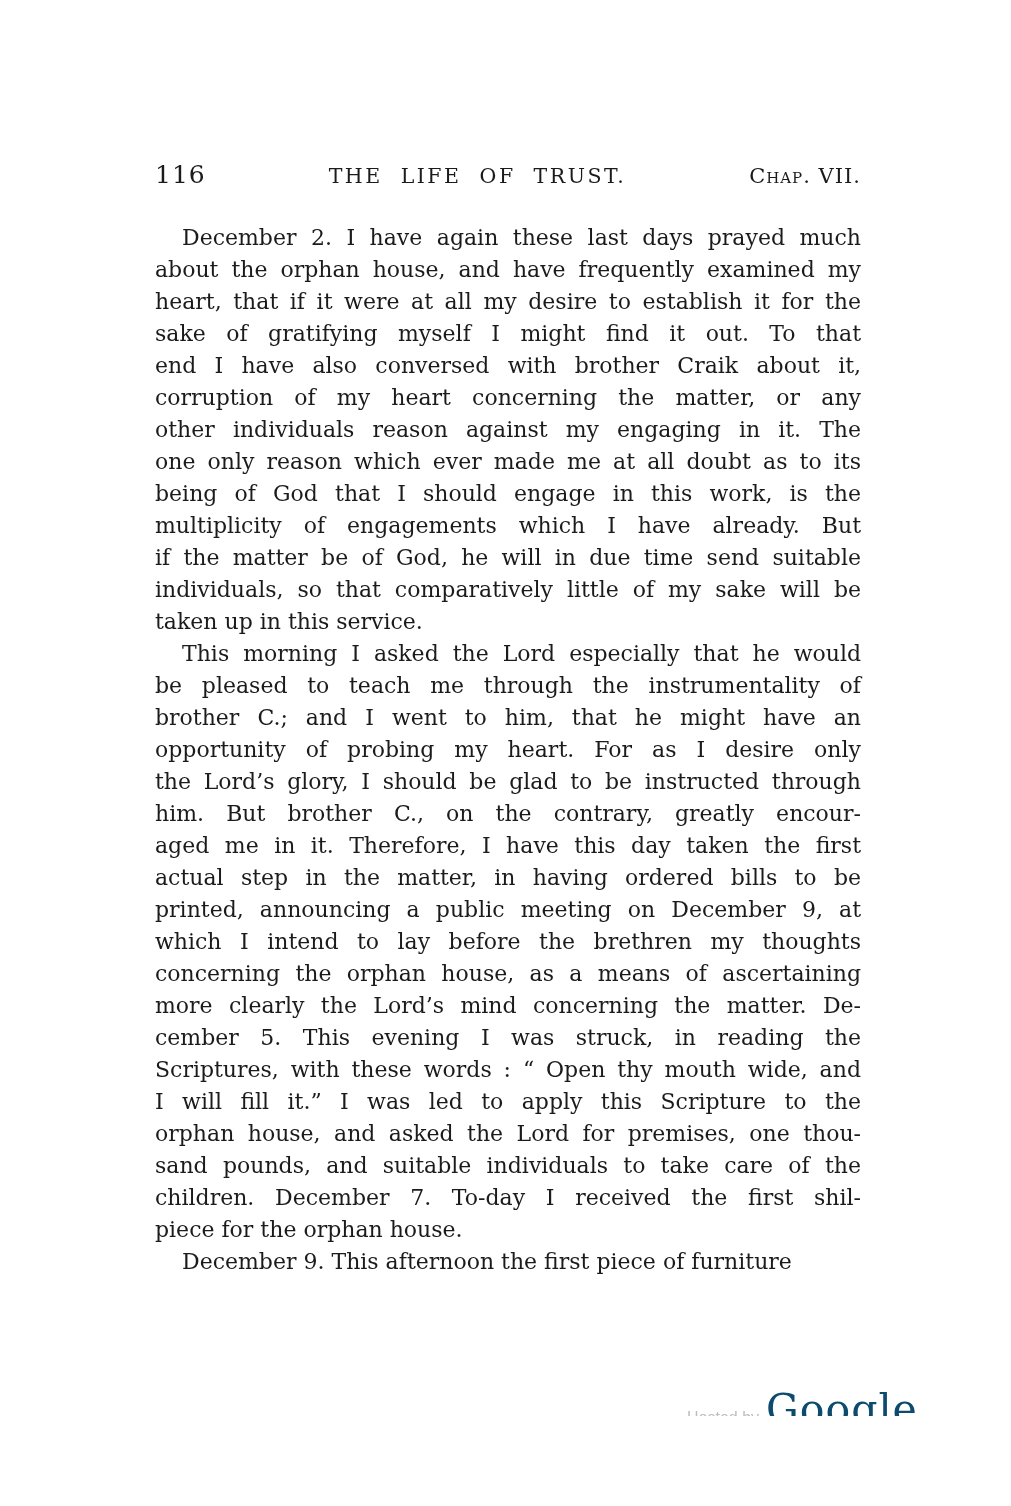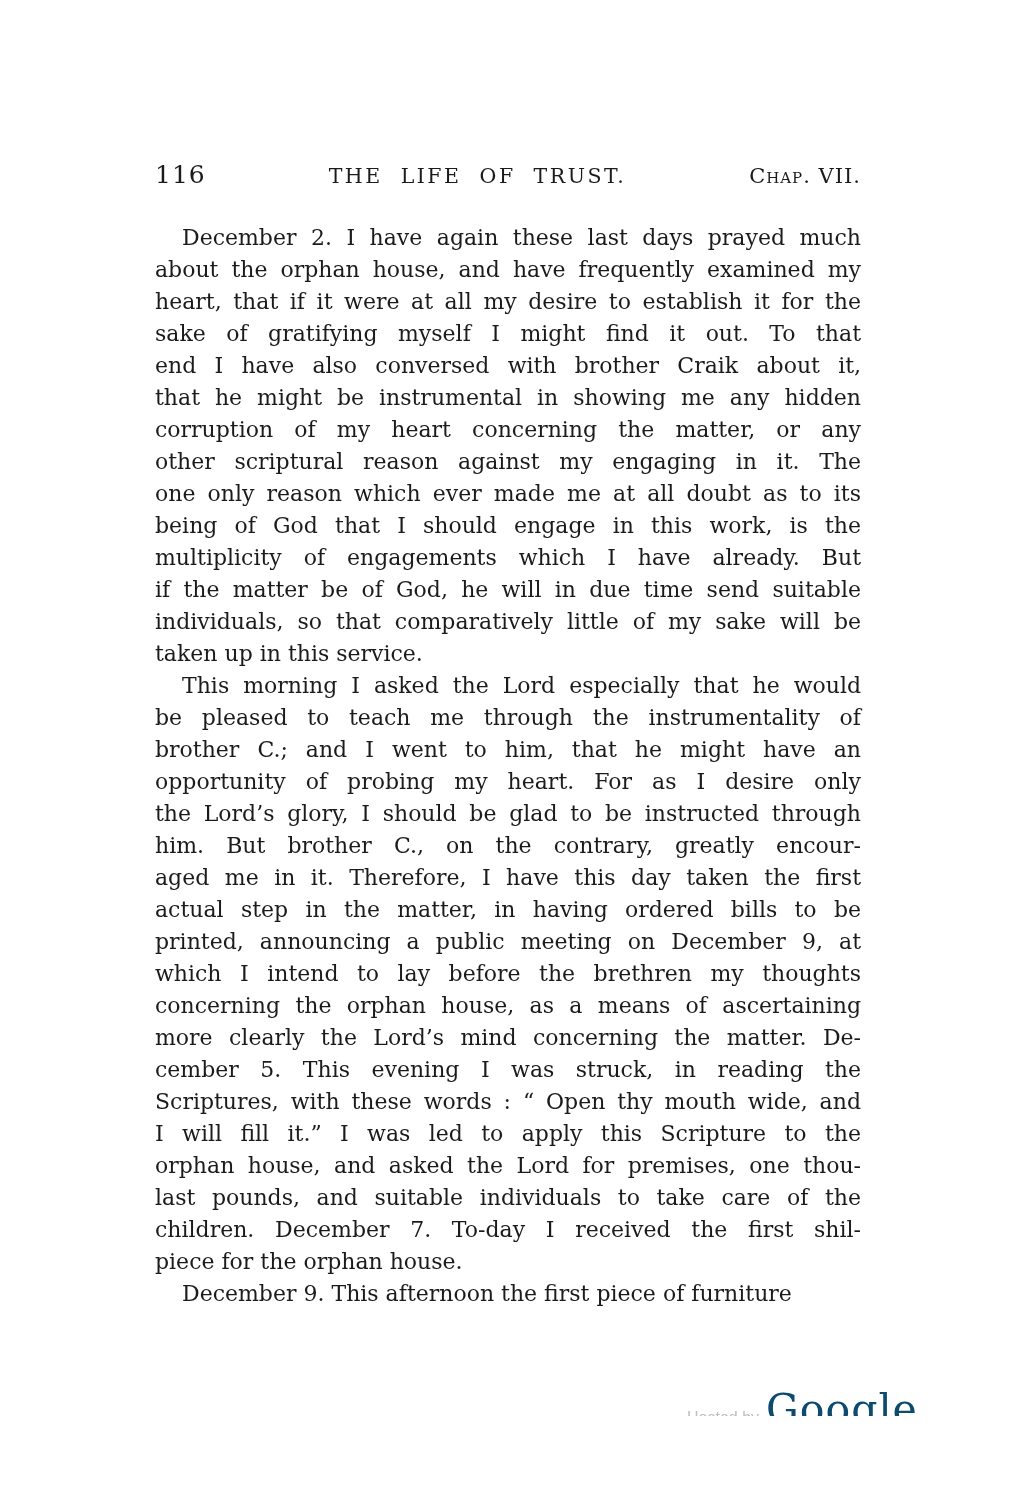--- a/index.html
+++ b/index.html
@@ -86,23 +86,22 @@
     </div>
 
     <div class="body-text">
 
       <div>
         <div class="line first">December 2.  I have again these last days prayed much</div>
         <div class="line">about the orphan house, and have frequently examined my</div>
         <div class="line">heart, that if it were at all my desire to establish it for the</div>
         <div class="line">sake of gratifying myself I might find it out.  To that</div>
         <div class="line">end I have also conversed with brother Craik about it,</div>
-        <div class="line">that he might be instrumental in showing me any hidden</div>
         <div class="line">corruption of my heart concerning the matter, or any</div>
-        <div class="line">other scriptural reason against my engaging in it.  The</div>
+        <div class="line">other individuals reason against my engaging in it.  The</div>
         <div class="line">one only reason which ever made me at all doubt as to its</div>
         <div class="line">being of God that I should engage in this work, is the</div>
         <div class="line">multiplicity of engagements which I have already.  But</div>
         <div class="line">if the matter be of God, he will in due time send suitable</div>
         <div class="line">individuals, so that comparatively little of my sake will be</div>
         <div class="line last">taken up in this service.</div>
       </div>
 
       <div>
         <div class="line first">This morning I asked the Lord especially that he would</div>
@@ -114,21 +113,21 @@
         <div class="line">aged me in it.  Therefore, I have this day taken the first</div>
         <div class="line">actual step in the matter, in having ordered bills to be</div>
         <div class="line">printed, announcing a public meeting on December 9, at</div>
         <div class="line">which I intend to lay before the brethren my thoughts</div>
         <div class="line">concerning the orphan house, as a means of ascertaining</div>
         <div class="line">more clearly the Lord’s mind concerning the matter.  De-</div>
         <div class="line">cember 5.  This evening I was struck, in reading the</div>
         <div class="line">Scriptures, with these words : “ Open thy mouth wide, and</div>
         <div class="line">I will fill it.”  I was led to apply this Scripture to the</div>
         <div class="line">orphan house, and asked the Lord for premises, one thou-</div>
-        <div class="line">last pounds, and suitable individuals to take care of the</div>
+        <div class="line">sand pounds, and suitable individuals to take care of the</div>
         <div class="line">children.  December 7.  To-day I received the first shil-</div>
         <div class="line last">piece for the orphan house.</div>
       </div>
 
       <div>
         <div class="line first last">December 9.  This afternoon the first piece of furniture</div>
       </div>
 
     </div>
   </div>

